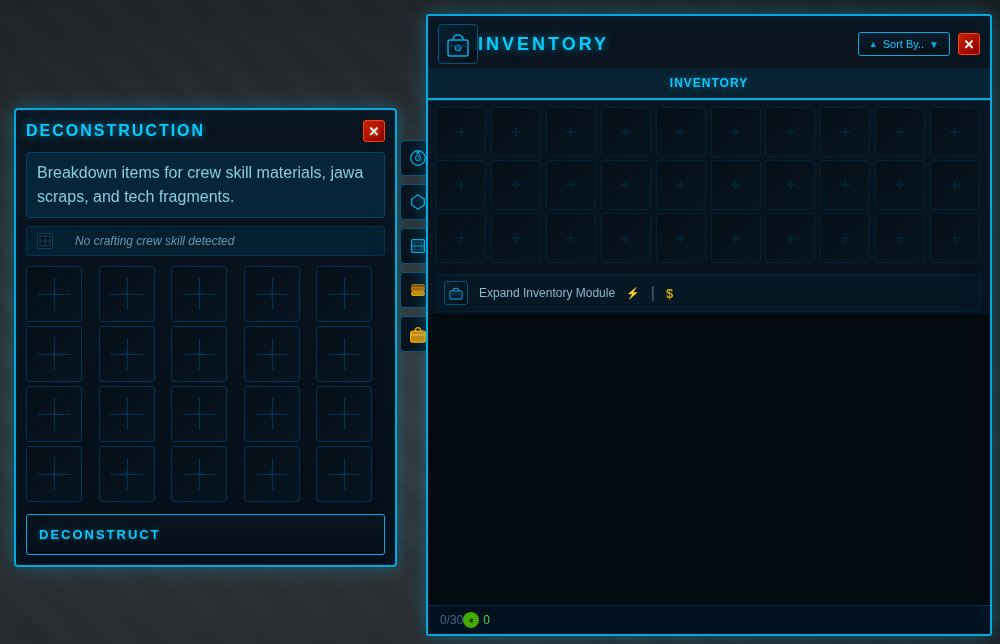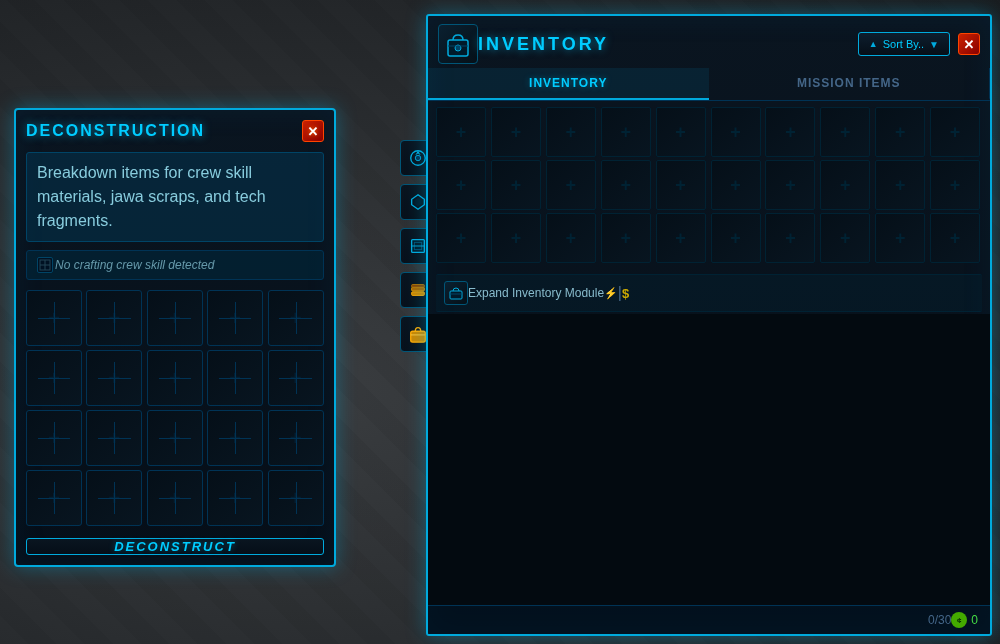--- a/index.html
+++ b/index.html
@@ -22,21 +22,21 @@
       background-image: 
         repeating-linear-gradient(45deg, transparent, transparent 20px, rgba(0,0,0,0.05) 20px, rgba(0,0,0,0.05) 40px);
       pointer-events: none;
     }
 
     
     .deconstruction-panel {
       position: absolute;
       left: 14px;
       top: 108px;
-      width: 322px;
+      width: 383px;
       background: linear-gradient(180deg, #0a1520 0%, #050e18 100%);
       border: 2px solid #00aadd;
       border-radius: 4px;
       box-shadow: 0 0 20px rgba(0, 170, 221, 0.4), inset 0 0 30px rgba(0, 100, 160, 0.1);
       padding: 10px;
     }
 
     .panel-title-bar {
       display: flex;
       justify-content: space-between;
@@ -84,21 +84,21 @@
     }
 
     .crew-skill-bar {
       background: rgba(0, 40, 60, 0.6);
       border: 1px solid #003355;
       border-radius: 3px;
       padding: 6px 10px;
       margin-bottom: 10px;
       display: flex;
       align-items: center;
-      gap: 2px;
+      gap: 22px;
     }
 
     .crew-skill-icon {
       width: 16px;
       height: 16px;
       border: 1px solid #004466;
       background: #001122;
       border-radius: 2px;
       display: flex;
       align-items: center;
@@ -173,25 +173,23 @@
 
     .decon-btn {
       width: 100%;
       background: linear-gradient(180deg, #0a1520 0%, #050e18 100%);
       border: 1px solid #00aadd;
       border-radius: 3px;
       color: #00ccff;
       font-size: 13px;
       font-weight: bold;
       letter-spacing: 2px;
-      padding: 0;
+      padding: 12px;
       cursor: pointer;
-      text-align: center;
       text-shadow: 0 0 6px rgba(0, 200, 255, 0.4);
-      font-style: italic;
     }
 
     
     .side-icons {
       position: absolute;
       left: 400px;
       top: 140px;
       display: flex;
       flex-direction: column;
       gap: 8px;
@@ -324,21 +322,21 @@
       color: #002233;
       font-size: 18px;
       font-weight: bold;
     }
 
     
     .expand-row {
       padding: 6px 8px;
       display: flex;
       align-items: center;
-      gap: 0;
+      gap: 11px;
       background: rgba(0, 50, 70, 0.2);
       border-top: 1px solid #002233;
       border-bottom: 1px solid #002233;
       margin: 2px 8px;
       border-radius: 2px;
     }
 
     .expand-icon {
       width: 24px;
       height: 24px;
@@ -356,21 +354,21 @@
     }
 
     .expand-arrow {
       color: #44cc44;
       font-size: 11px;
     }
 
     
     .inv-footer {
       display: flex;
-      justify-content: flex-end;
+      justify-content: flex-start;
       align-items: center;
       padding: 6px 12px;
       border-top: 1px solid #003355;
       background: rgba(0, 20, 35, 0.5);
     }
 
     .slot-count {
       color: #446688;
       font-size: 12px;
     }
@@ -579,23 +577,20 @@
       <span>Sort By..</span>
       <span style="color:#00aadd;font-size:10px;">▼</span>
     </div>
     <div class="inv-close-btn" style="position:static;margin-left:8px;">✕</div>
   </div>
 
   <div class="inv-tabs">
     <div class="inv-tab active">
       <span>INVENTORY</span>
     </div>
-    <div class="inv-tab inactive">
-      <span>MISSION ITEMS</span>
-    </div>
   </div>
 
   <div style="padding: 6px 8px;">
 
     <div class="inv-grid">
       <div class="inv-slot"></div>
       <div class="inv-slot"></div>
       <div class="inv-slot"></div>
       <div class="inv-slot"></div>
       <div class="inv-slot"></div>

